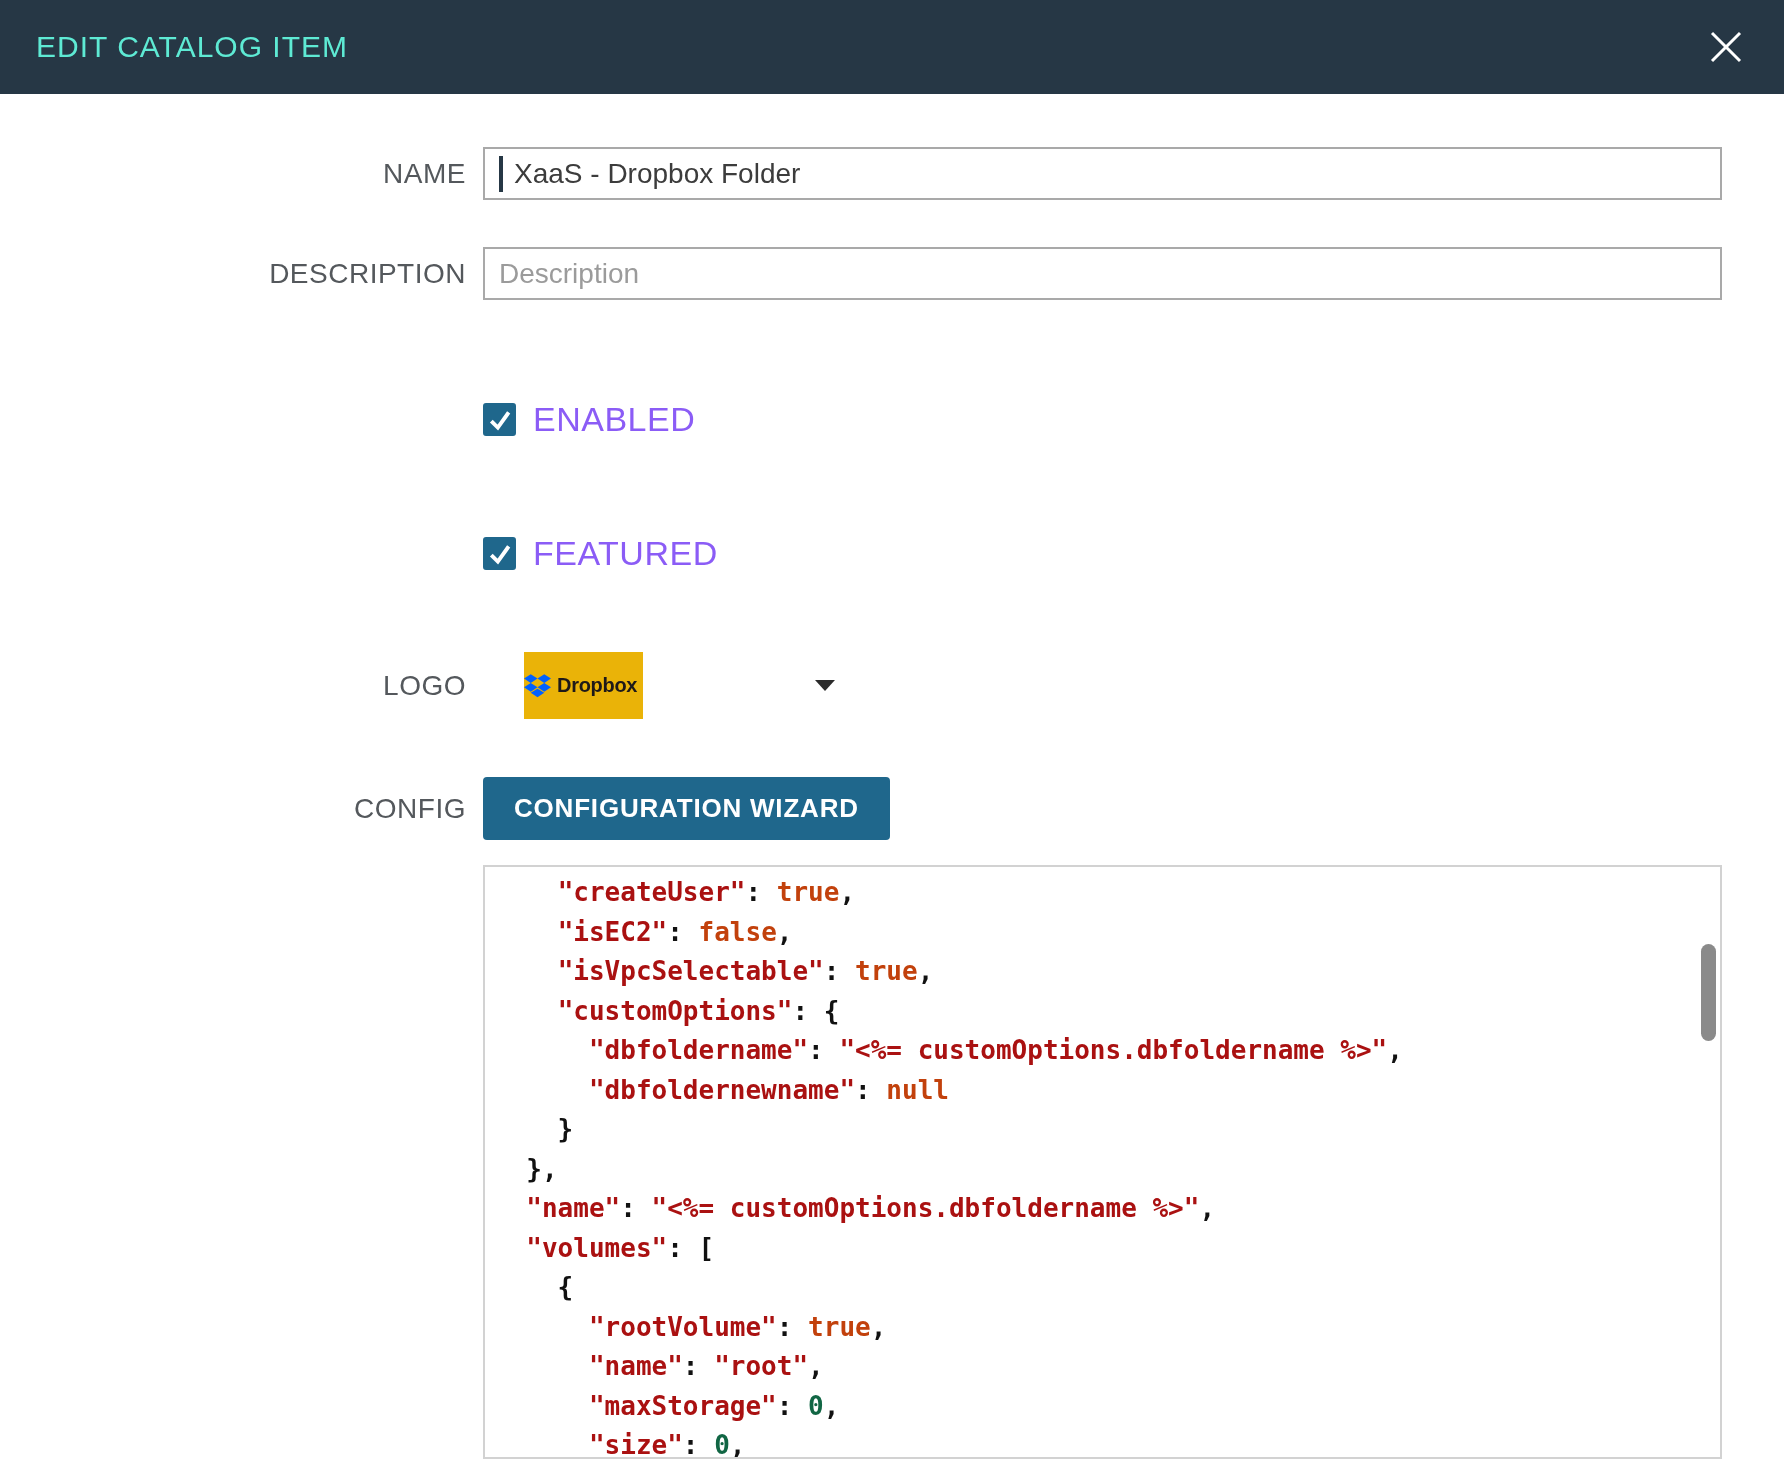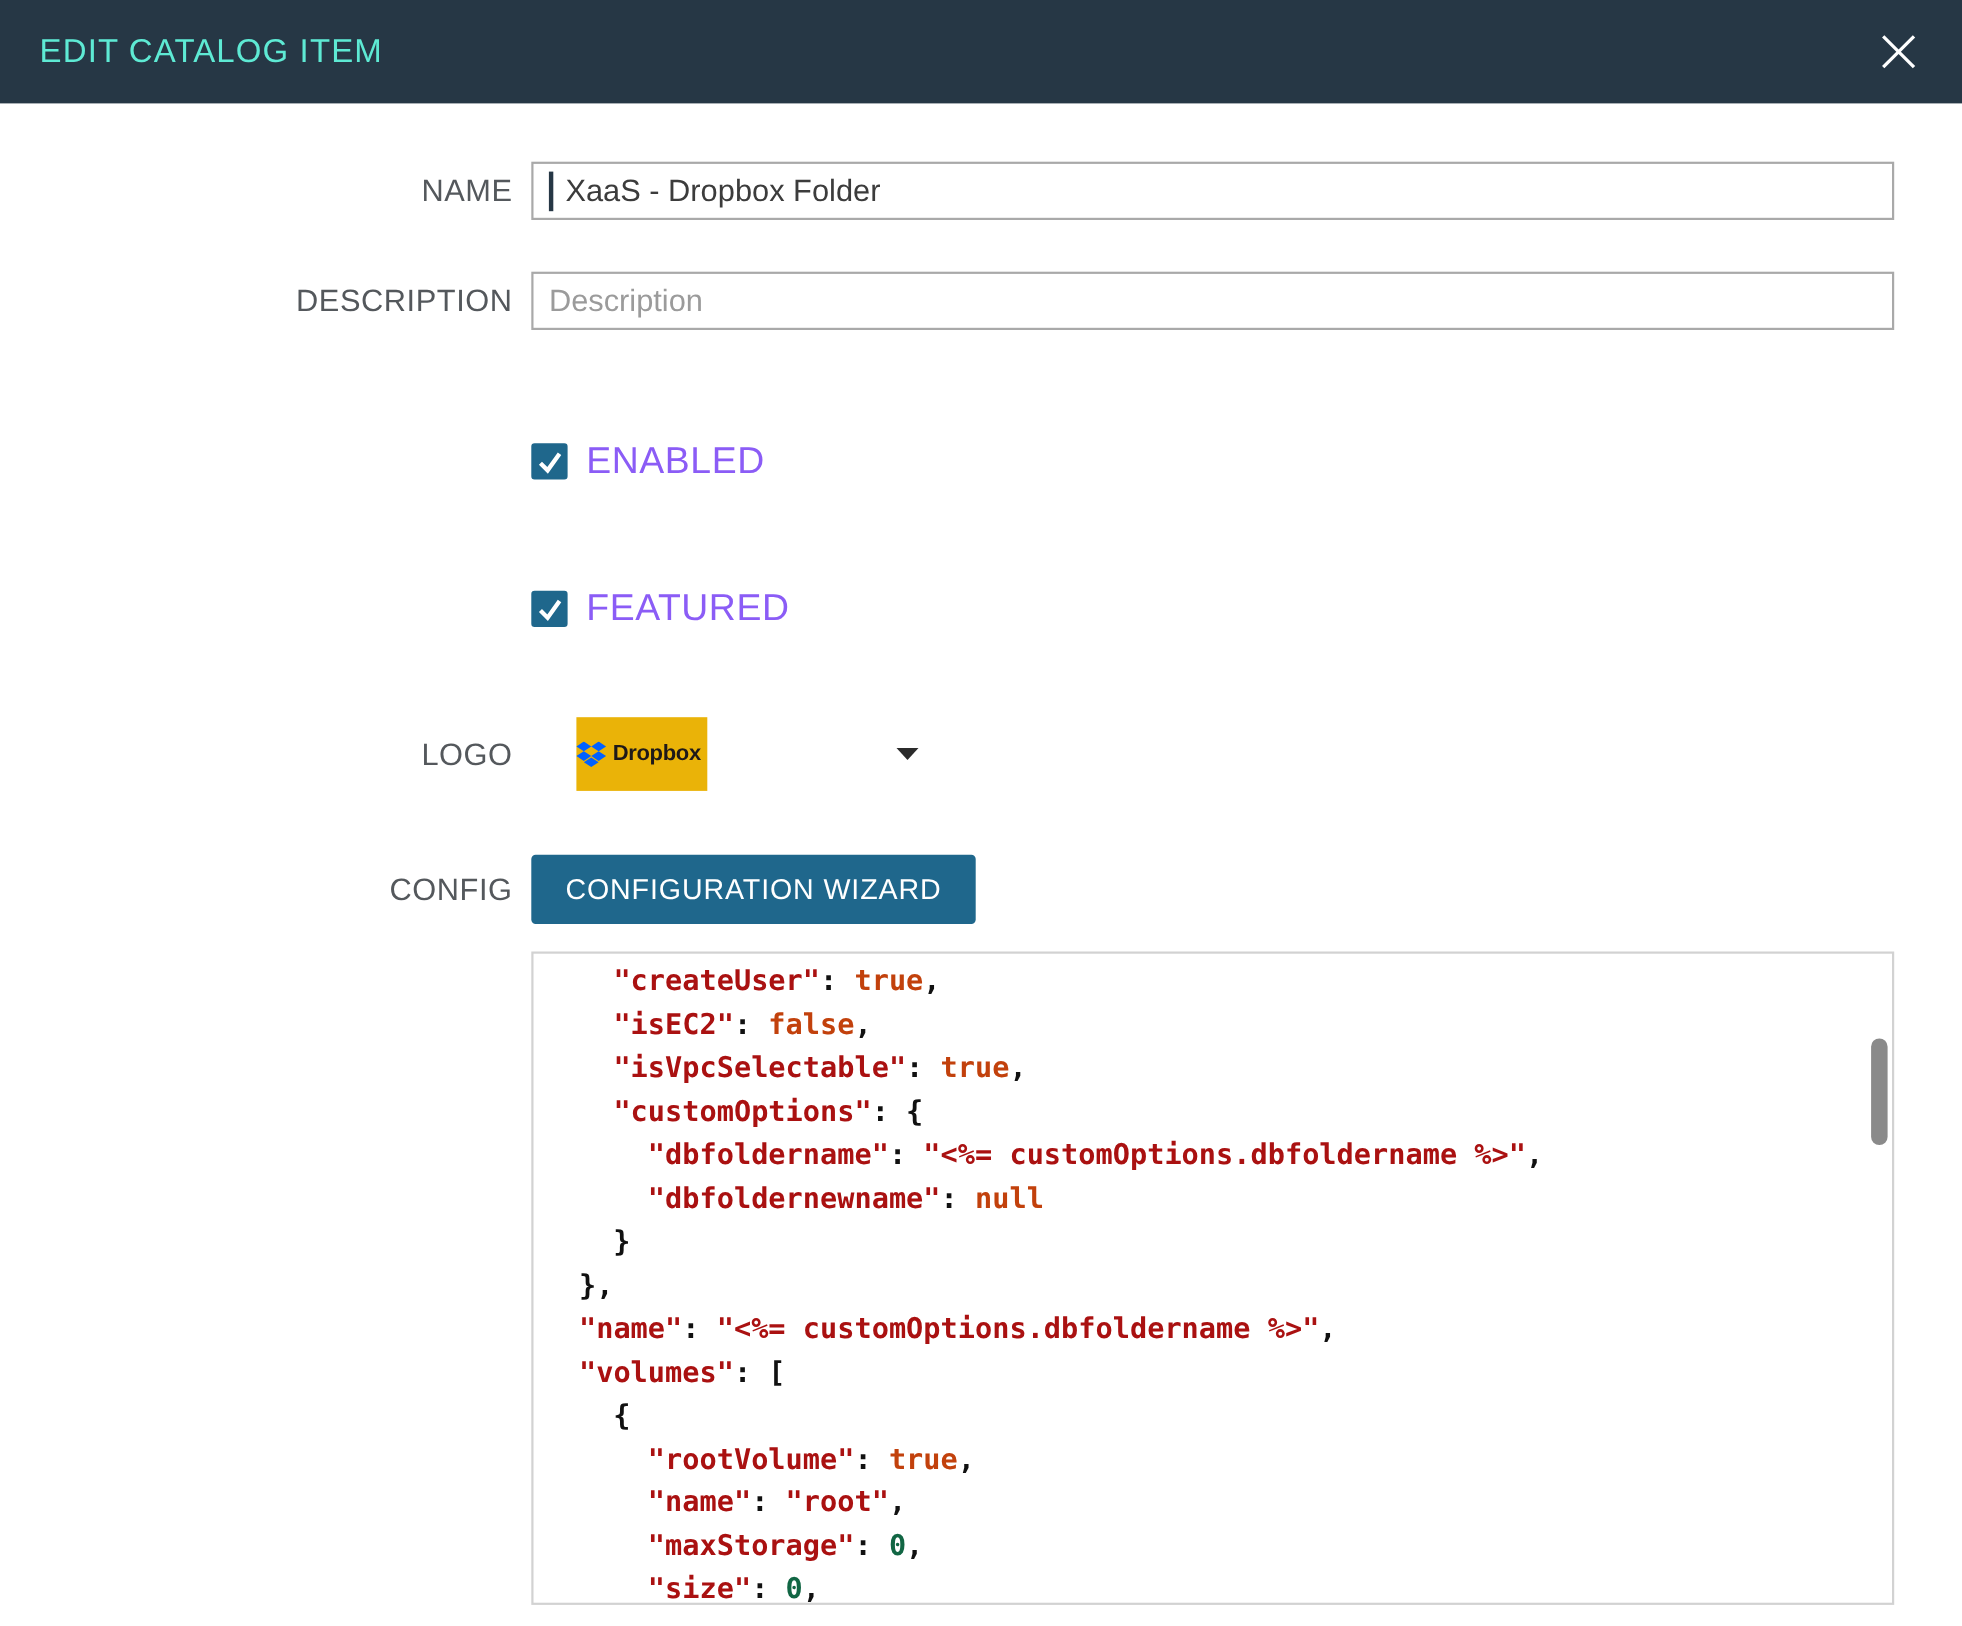--- a/index.html
+++ b/index.html
@@ -63,20 +63,21 @@
     margin-left:172px; width:0; height:0;
     border-left:10px solid transparent; border-right:10px solid transparent;
     border-top:11px solid #2b2b2b;
   }
 
   
   .wizard-btn{
     height:63px; padding:0 31px; background:#1f678c; color:#fff; border:none;
     border-radius:4px; font-size:26px; letter-spacing:0.8px; cursor:pointer;
     font-family:"Liberation Sans", sans-serif;
+    font-weight:bold;
   }
 
   
   .code-editor{
     position:relative; width:1239px; height:594px; border:2px solid #d2d2d2;
     background:#fff; overflow:hidden;
   }
   .code-content{ padding:6px 0 0 10px; }
   .code-line{
     white-space:pre; font-family:"DejaVu Sans Mono","Liberation Mono",monospace;

